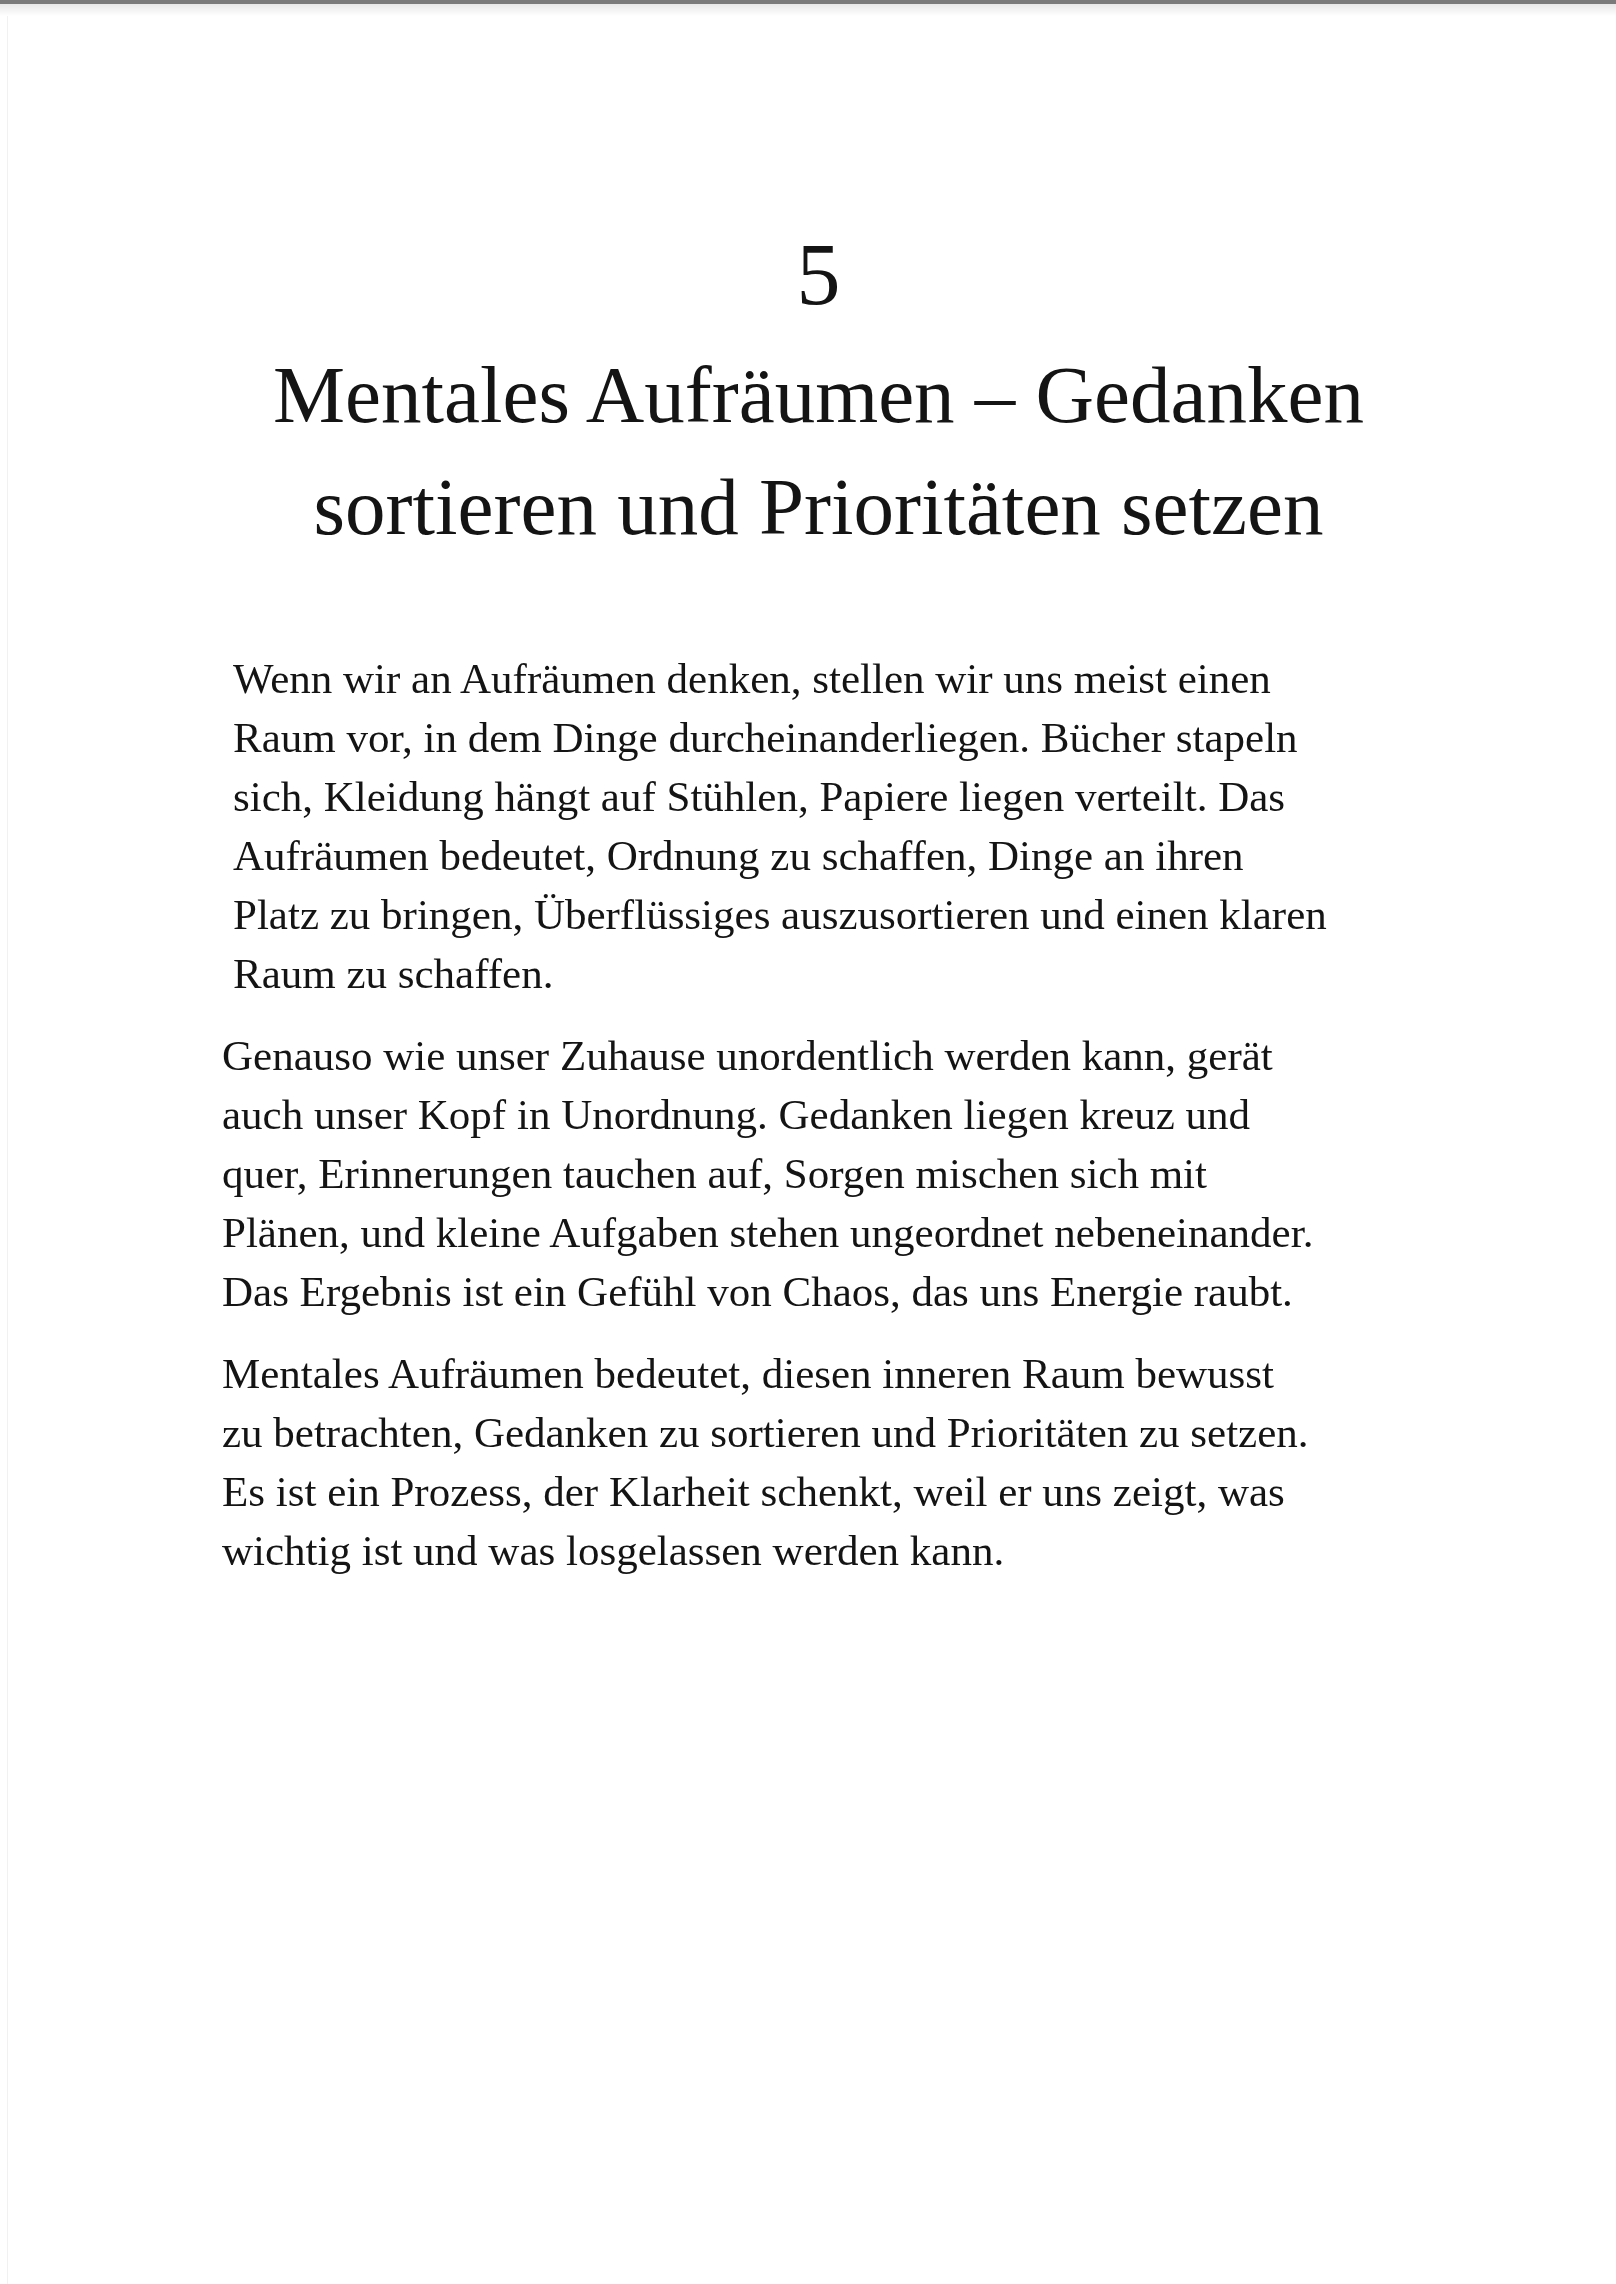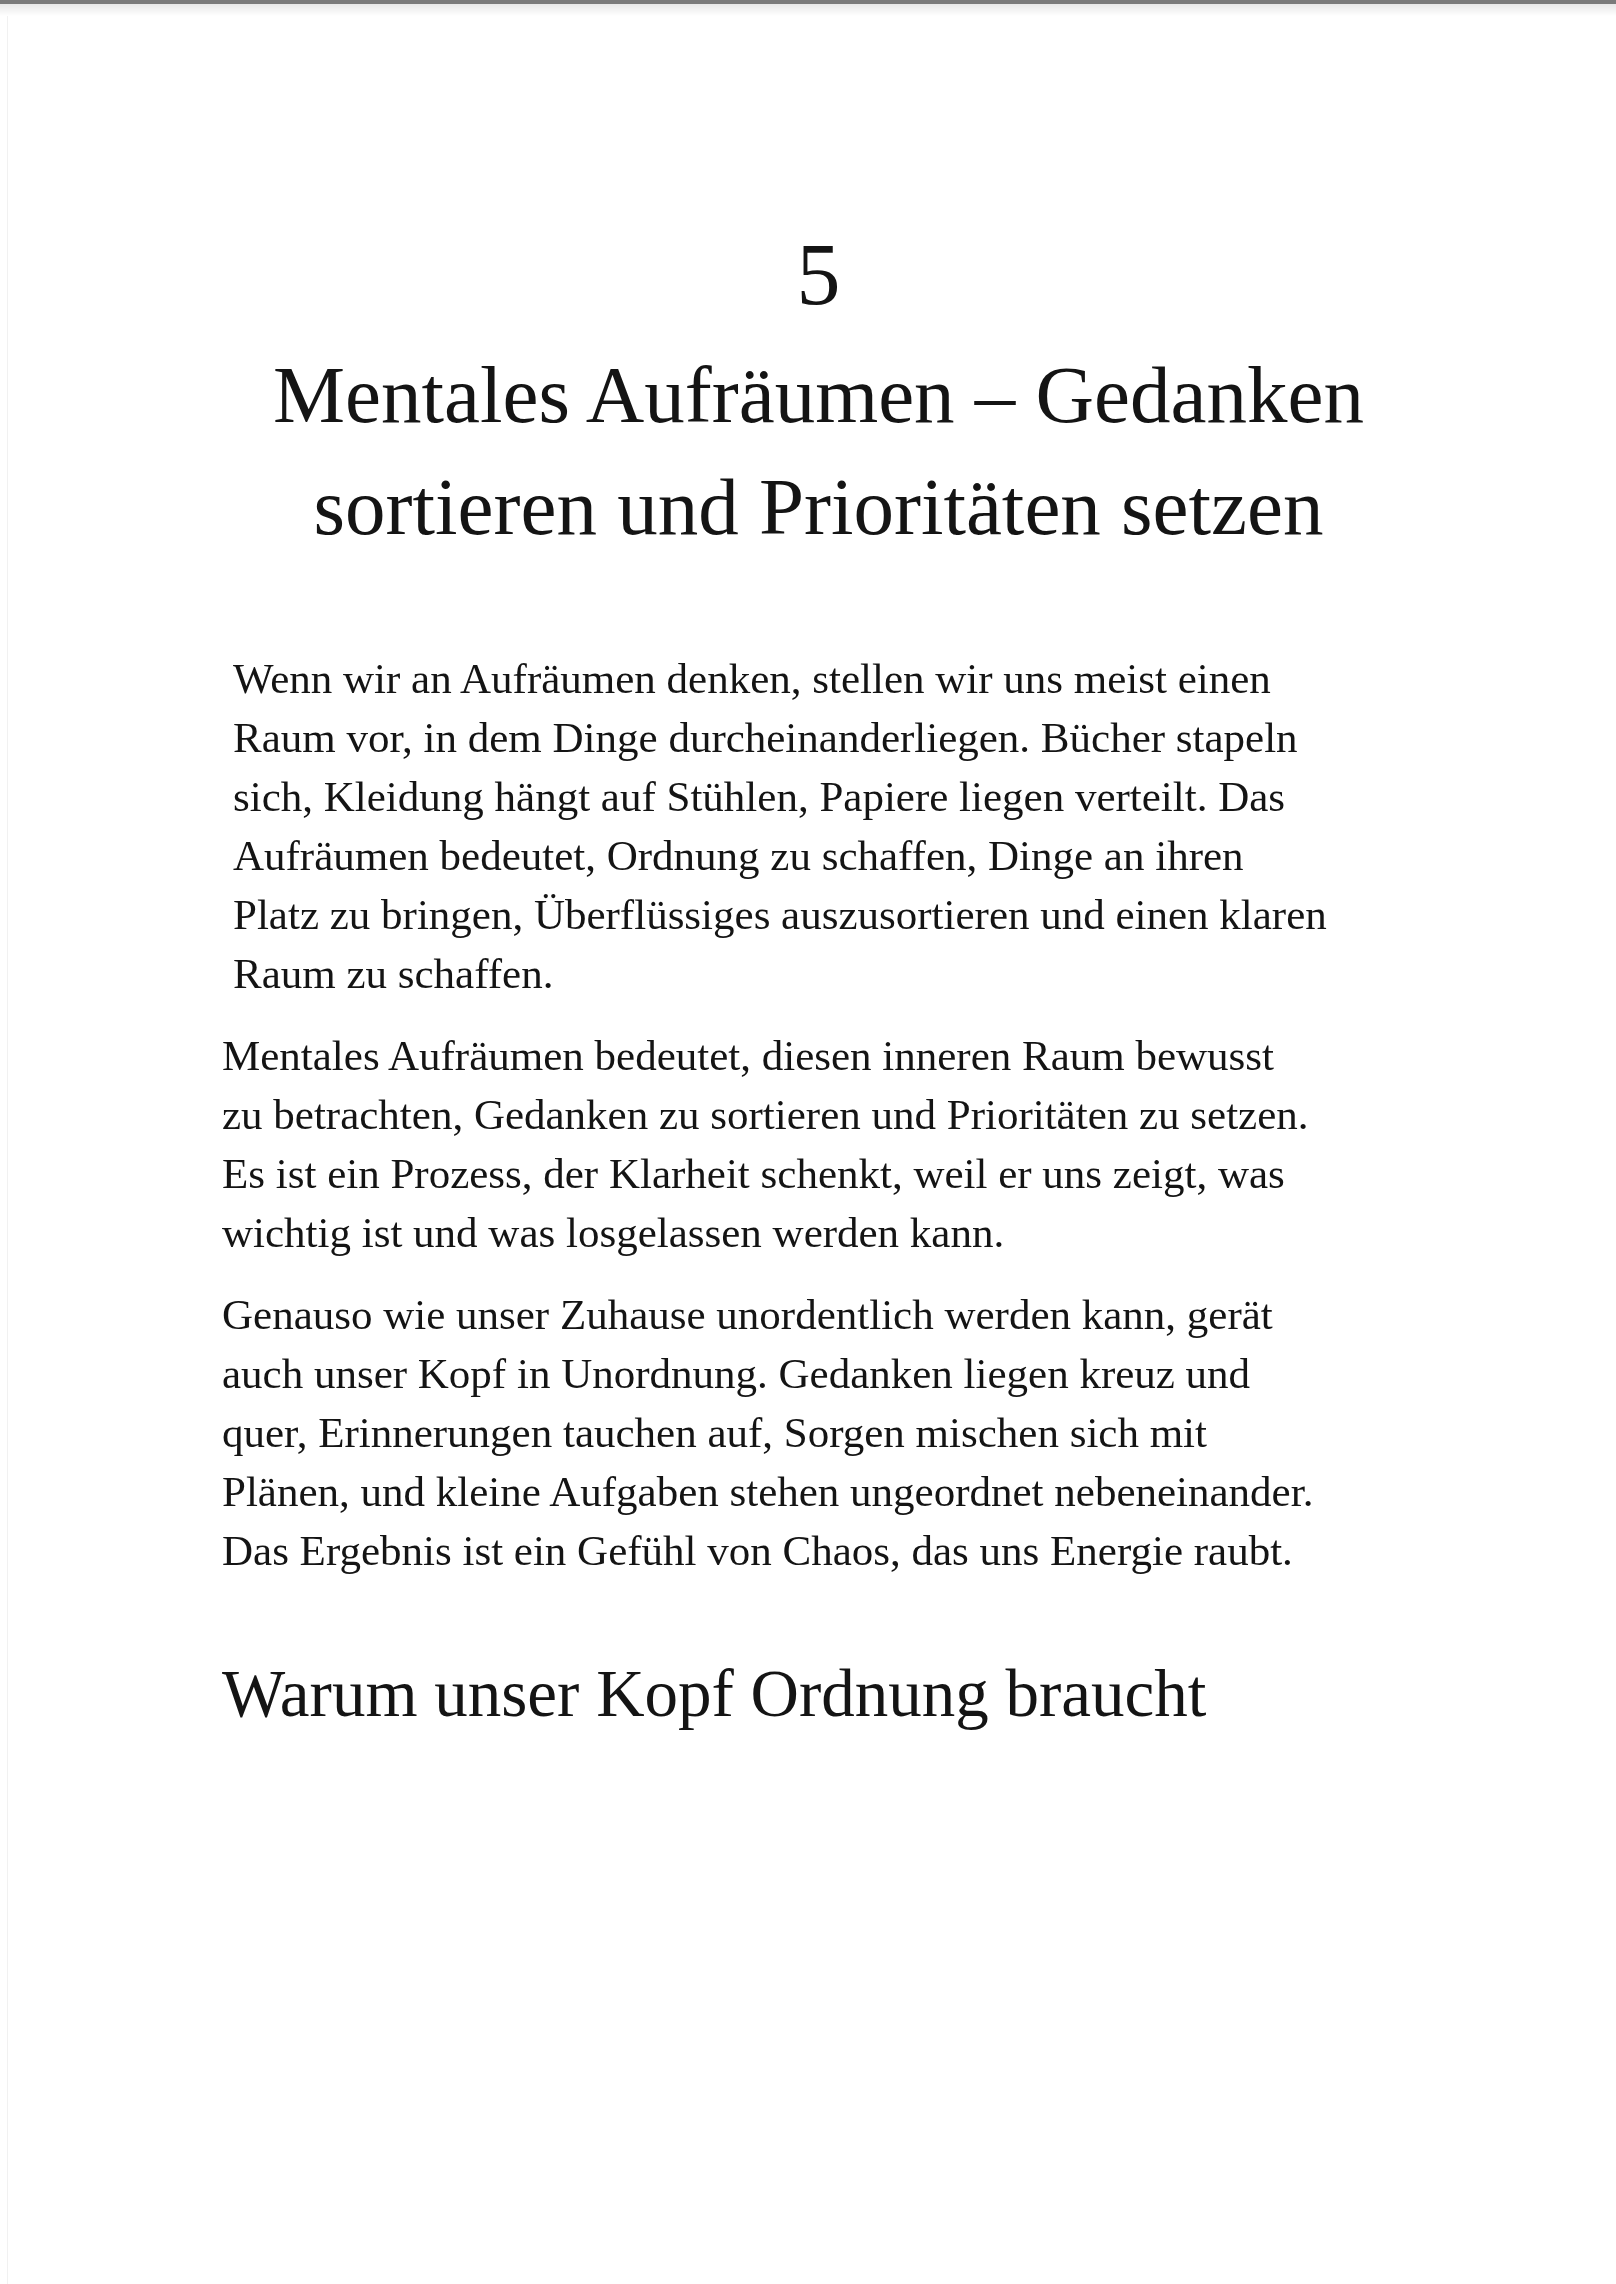--- a/index.html
+++ b/index.html
@@ -90,28 +90,27 @@
   <h1 class="chapter-title">Mentales Aufräumen – Gedanken
 sortieren und Prioritäten setzen</h1>
 
   <p class="para first">Wenn wir an Aufräumen denken, stellen wir uns meist einen
 Raum vor, in dem Dinge durcheinanderliegen. Bücher stapeln
 sich, Kleidung hängt auf Stühlen, Papiere liegen verteilt. Das
 Aufräumen bedeutet, Ordnung zu schaffen, Dinge an ihren
 Platz zu bringen, Überflüssiges auszusortieren und einen klaren
 Raum zu schaffen.</p>
 
-  <p class="para">Mentales Aufräumen bedeutet, diesen inneren Raum bewusst
-zu betrachten, Gedanken zu sortieren und Prioritäten zu setzen.
-Es ist ein Prozess, der Klarheit schenkt, weil er uns zeigt, was
-wichtig ist und was losgelassen werden kann.</p>
-
   <p class="para">Genauso wie unser Zuhause unordentlich werden kann, gerät
 auch unser Kopf in Unordnung. Gedanken liegen kreuz und
 quer, Erinnerungen tauchen auf, Sorgen mischen sich mit
 Plänen, und kleine Aufgaben stehen ungeordnet nebeneinander.
 Das Ergebnis ist ein Gefühl von Chaos, das uns Energie raubt.</p>
 
-  <h2 class="section-heading">Warum unser Kopf Ordnung braucht</h2>
+  <p class="para">Mentales Aufräumen bedeutet, diesen inneren Raum bewusst
+zu betrachten, Gedanken zu sortieren und Prioritäten zu setzen.
+Es ist ein Prozess, der Klarheit schenkt, weil er uns zeigt, was
+wichtig ist und was losgelassen werden kann.</p>
+
 
 
 </main>
 
 
 </body></html>

